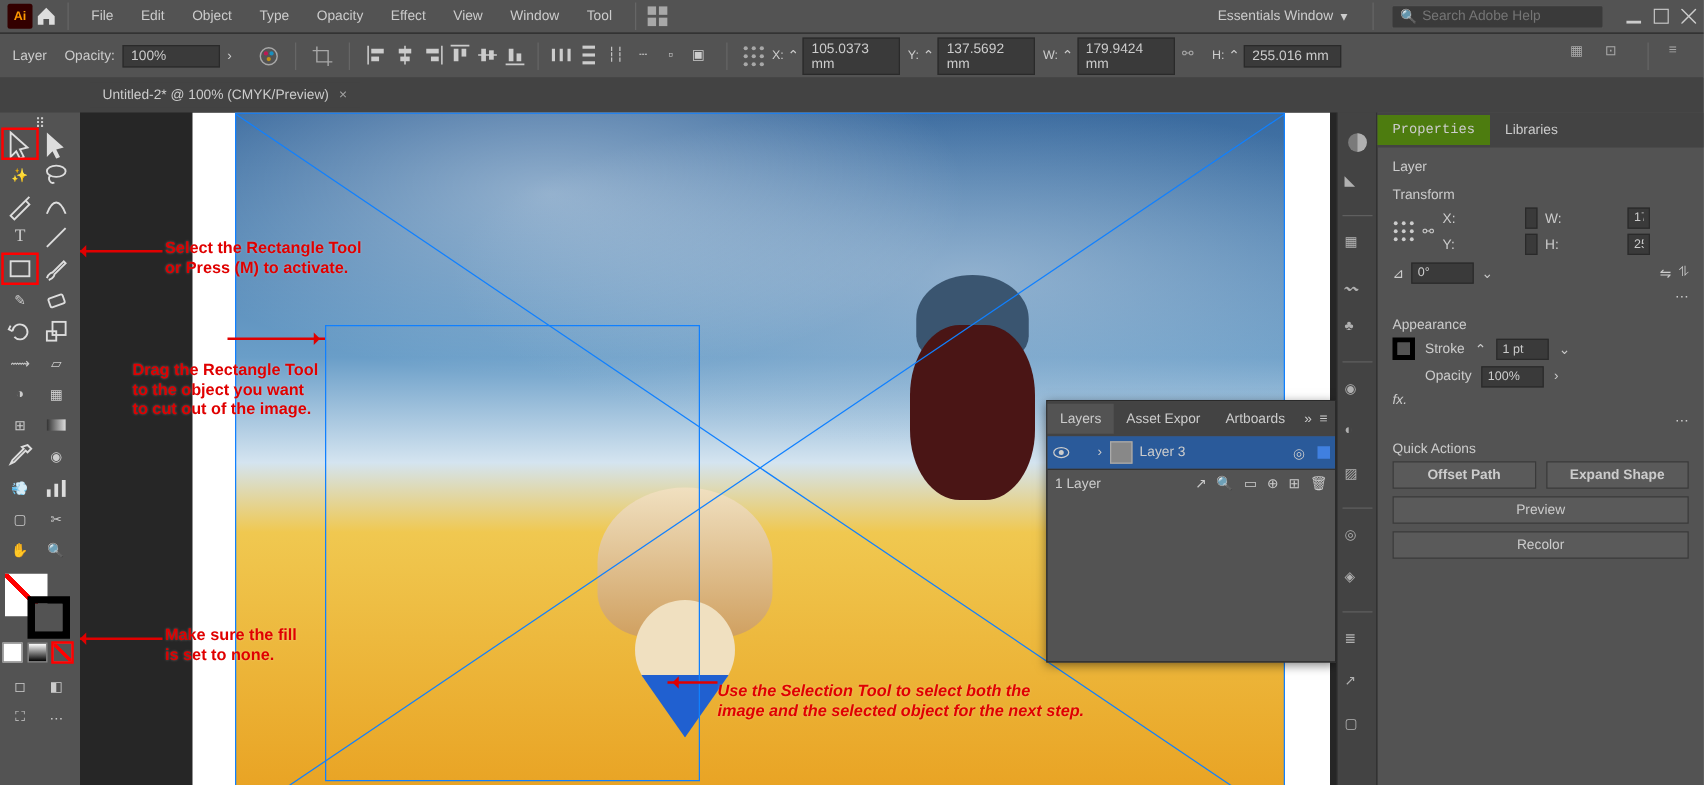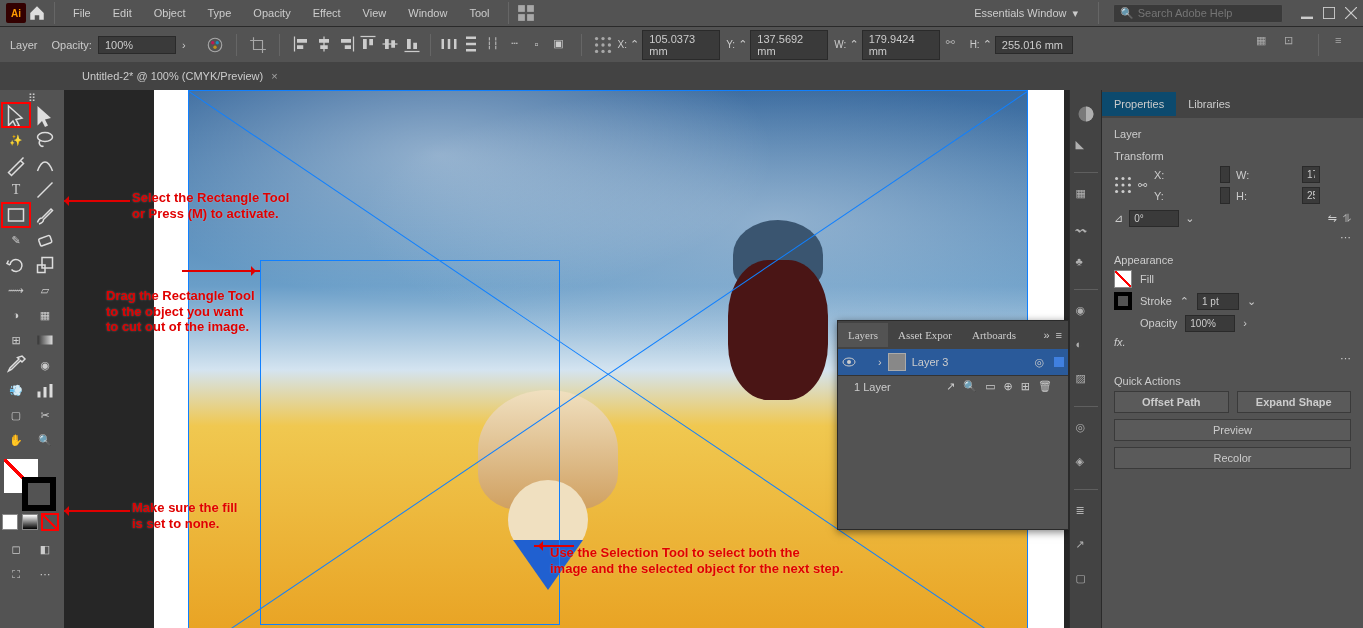--- a/index.html
+++ b/index.html
@@ -57,34 +57,34 @@
 .sel-box.outer::before,.sel-box.outer::after{content:"";position:absolute;background:#1080ff;width:1px;}
 .sel-box.outer::before{left:0;top:0;width:140%;height:1px;transform:rotate(34deg);transform-origin:0 0;}
 .sel-box.outer::after{right:0;top:0;width:140%;height:1px;transform:rotate(-34deg);transform-origin:100% 0;}
 .sel-box.inner{left:196px;top:170px;width:300px;height:365px;}
 .annot{position:absolute;color:#e00000;font-weight:bold;font-size:13px;line-height:1.2;text-shadow:0 0 2px rgba(255,255,255,0.3);}
 .arrow{position:absolute;height:2px;background:#e00000;}
 .arrow::after{content:"";position:absolute;right:-1px;top:-4px;border:5px solid transparent;border-left-color:#e00000;}
 .arrow.left::after{left:-1px;right:auto;border-left-color:transparent;border-right-color:#e00000;}
 .layers-panel{position:absolute;right:0;top:230px;width:232px;height:210px;background:#535353;border:1px solid #2a2a2a;box-shadow:0 2px 8px rgba(0,0,0,0.5);}
 .panel-tabs{height:28px;display:flex;align-items:center;background:#434343;}
-.panel-tab{padding:6px 10px;cursor:pointer;font-family:Liberation Serif, serif;}
+.panel-tab{padding:6px 10px;cursor:pointer;}
 .panel-tab.active{background:#535353;}
 .panel-tab-icons{margin-left:auto;display:flex;gap:6px;padding-right:6px;}
 .layer-row{display:flex;align-items:center;height:26px;background:#2a5a9a;padding:0 4px;gap:6px;}
 .eye{width:14px;height:14px;}
 .layer-thumb{width:18px;height:18px;background:#888;border:1px solid #aaa;}
-.layer-status{height:22px;display:flex;align-items:center;padding:0 16px;gap:8px;border-top:1px solid #333;margin-top:auto;}
+.layer-status{height:22px;display:flex;align-items:center;padding:0 6px;gap:8px;border-top:1px solid #333;margin-top:auto;}
 .layer-status-icons{margin-left:auto;display:flex;gap:8px;}
 .right-dock{width:32px;background:#434343;border-left:1px solid #2a2a2a;display:flex;flex-direction:column;align-items:center;gap:14px;padding-top:14px;}
 .dock-icon{width:20px;height:20px;opacity:0.8;}
 .prop-panel{width:262px;background:#535353;border-left:1px solid #2a2a2a;display:flex;flex-direction:column;}
 .prop-tabs{height:28px;display:flex;align-items:center;background:#434343;}
 .prop-tab{padding:6px 12px;cursor:pointer;}
-.prop-tab.active{background:#0c4a6e;}
+.prop-tab.active{background:#4d7c0f;font-family:Liberation Mono, monospace;}
 .prop-body{padding:10px 12px;display:flex;flex-direction:column;gap:10px;}
 .prop-h{font-size:11px;color:#ccc;margin-bottom:4px;}
 .trans-grid{display:grid;grid-template-columns:18px 10px 60px 10px 60px 18px;gap:4px 6px;align-items:center;}
 .trans-ref{grid-row:1/3;width:18px;height:18px;}
 .prop-input{background:#3a3a3a;border:1px solid #2a2a2a;padding:2px 4px;width:100%;font-size:10px;}
 .angle-row{display:flex;align-items:center;gap:6px;margin-top:6px;}
 .appear-row{display:flex;align-items:center;gap:8px;margin:4px 0;}
 .sw-box{width:18px;height:18px;border:1px solid #888;}
 .sw-box.none{background:#fff;}
 .sw-box.none::after{content:"";display:block;width:100%;height:100%;background:linear-gradient(to top right,transparent 44%,red 44%,red 56%,transparent 56%);}
@@ -445,21 +445,21 @@
     <div class="annot" style="top:100px;left:68px;white-space:pre;">Select the Rectangle Tool
 or Press (M) to activate.</div>
     <div class="arrow" style="top:180px;left:118px;width:78px"></div>
     <div class="annot" style="top:198px;left:42px;white-space:pre;">Drag the Rectangle Tool
 to the object you want
 to cut out of the image.</div>
     <div class="arrow left" style="top:420px;left:-4px;width:70px"></div>
     <div class="annot" style="top:410px;left:68px;white-space:pre;">Make sure the fill
 is set to none.</div>
     <div class="arrow left" style="top:455px;left:470px;width:40px"></div>
-    <div class="annot" style="top:455px;left:486px;white-space:pre;">Use the Selection Tool to select both the
+    <div class="annot" style="top:455px;left:510px;white-space:pre;font-style:italic;">Use the Selection Tool to select both the
 image and the selected object for the next step.</div>
 
     <div class="layers-panel">
       <div class="panel-tabs">
         <div class="panel-tab active">Layers</div>
         <div class="panel-tab">Asset Expor</div>
         <div class="panel-tab">Artboards</div>
         <div class="panel-tab-icons">
             <span>»</span>
             <span>≡</span>
@@ -555,24 +555,20 @@
           <div style="margin-left:auto;display:flex;gap:6px">
             <span>⇋</span>
             <span>⥮</span>
           </div>
         </div>
         <div style="text-align:right;margin-top:4px"><span>⋯</span></div>
       </div>
       <div>
         <div class="prop-h">Appearance</div>
         <div class="appear-row">
-          <div class="sw-box none"></div>
-          <span>Fill</span>
-        </div>
-        <div class="appear-row">
           <div class="sw-box black">
               <div></div>
             </div>
           <span>Stroke</span>
           <span>⌃</span>
             <input class="prop-input" style="width: 42px;" value="1 pt">
             <span>⌄</span>
         </div>
         <div class="appear-row">
           <div class="sw-box" style="border:none"></div>

